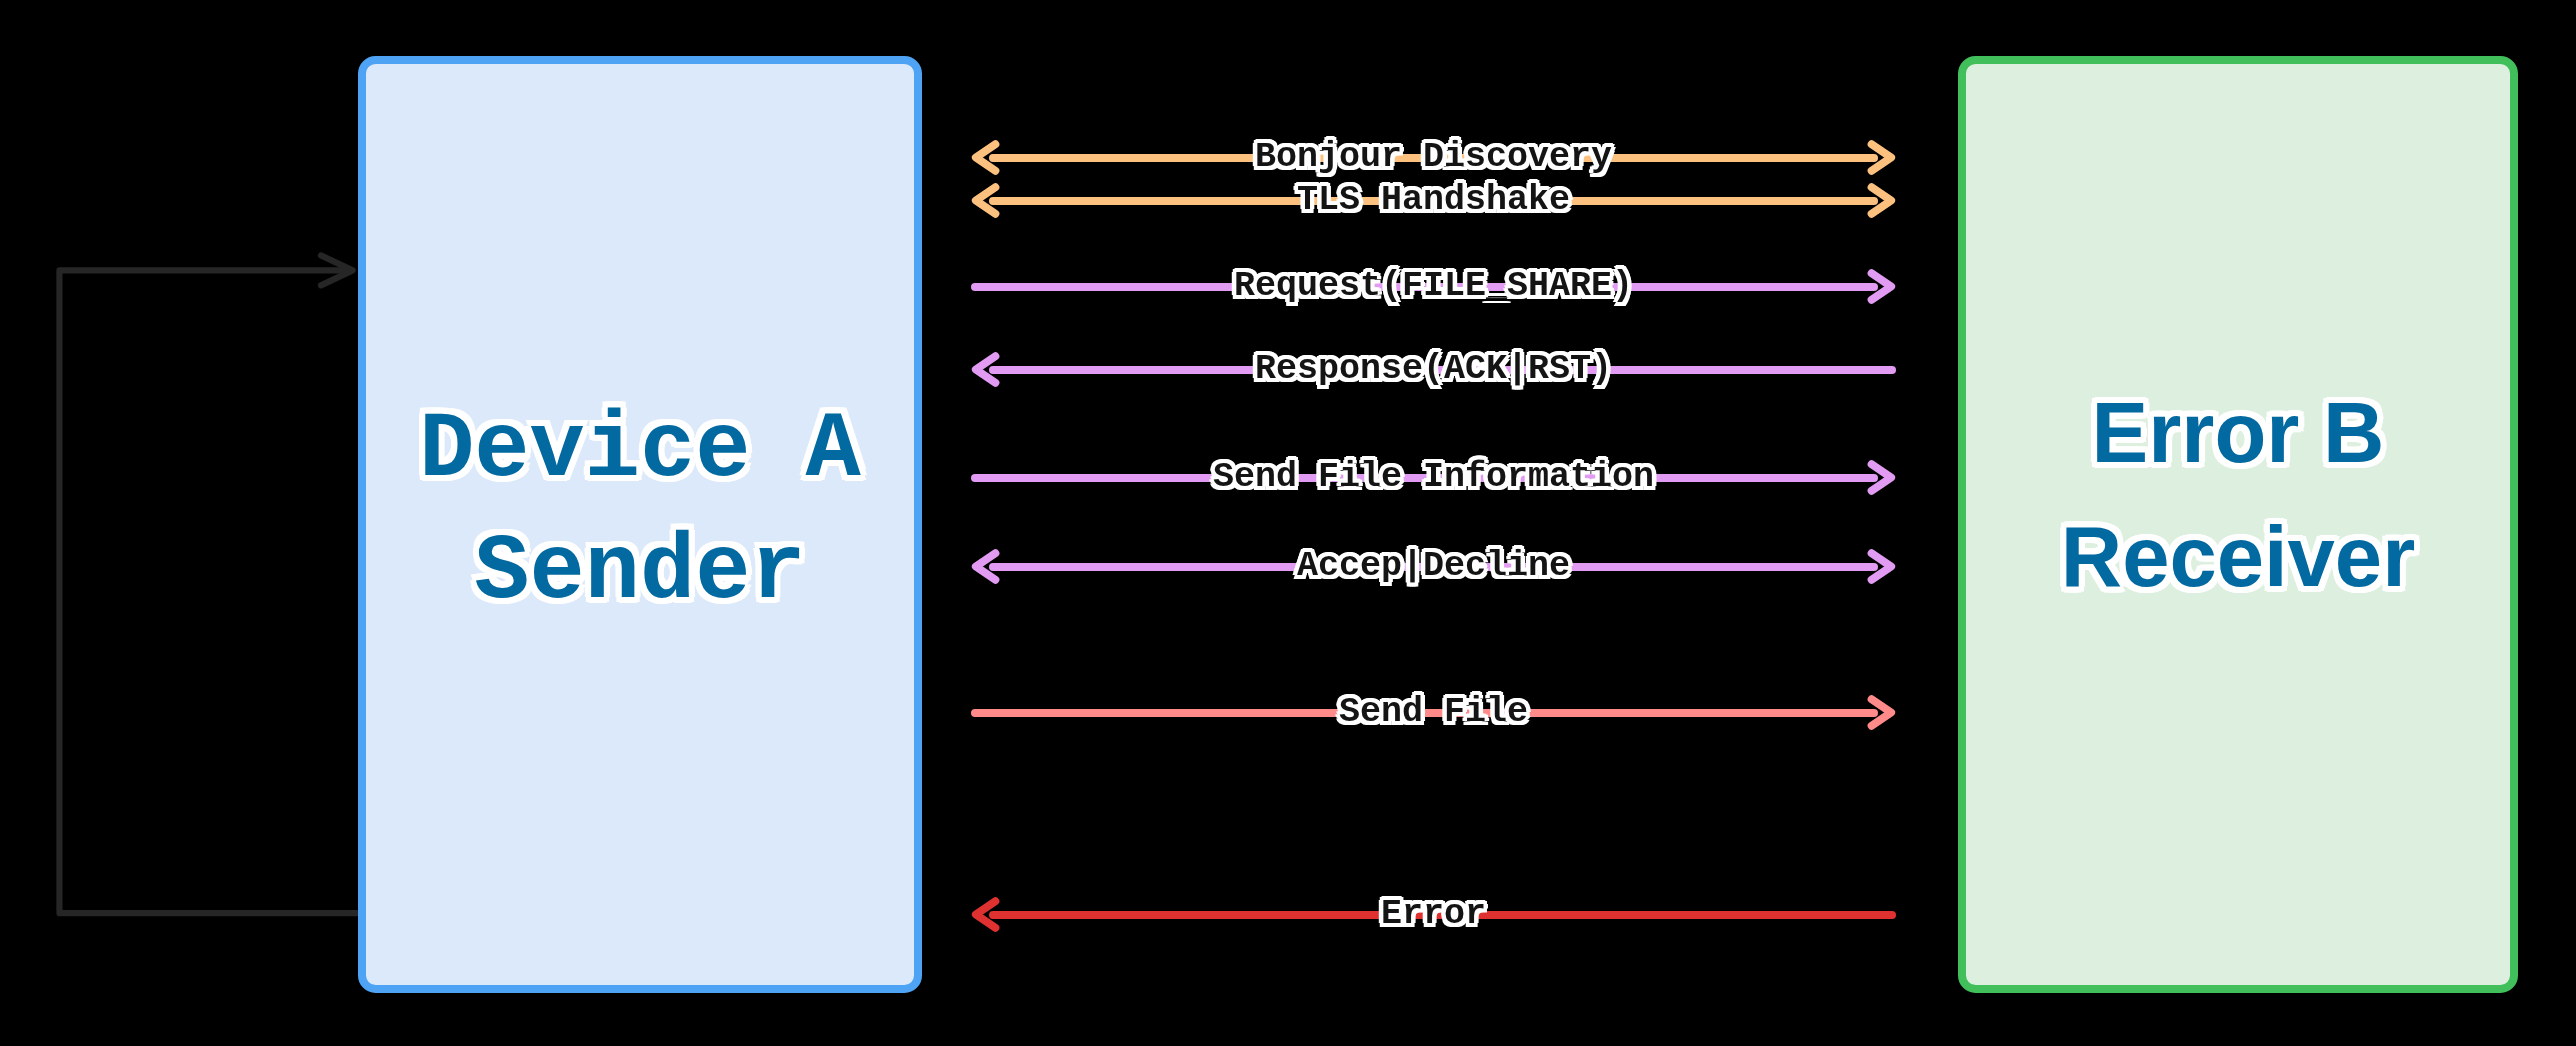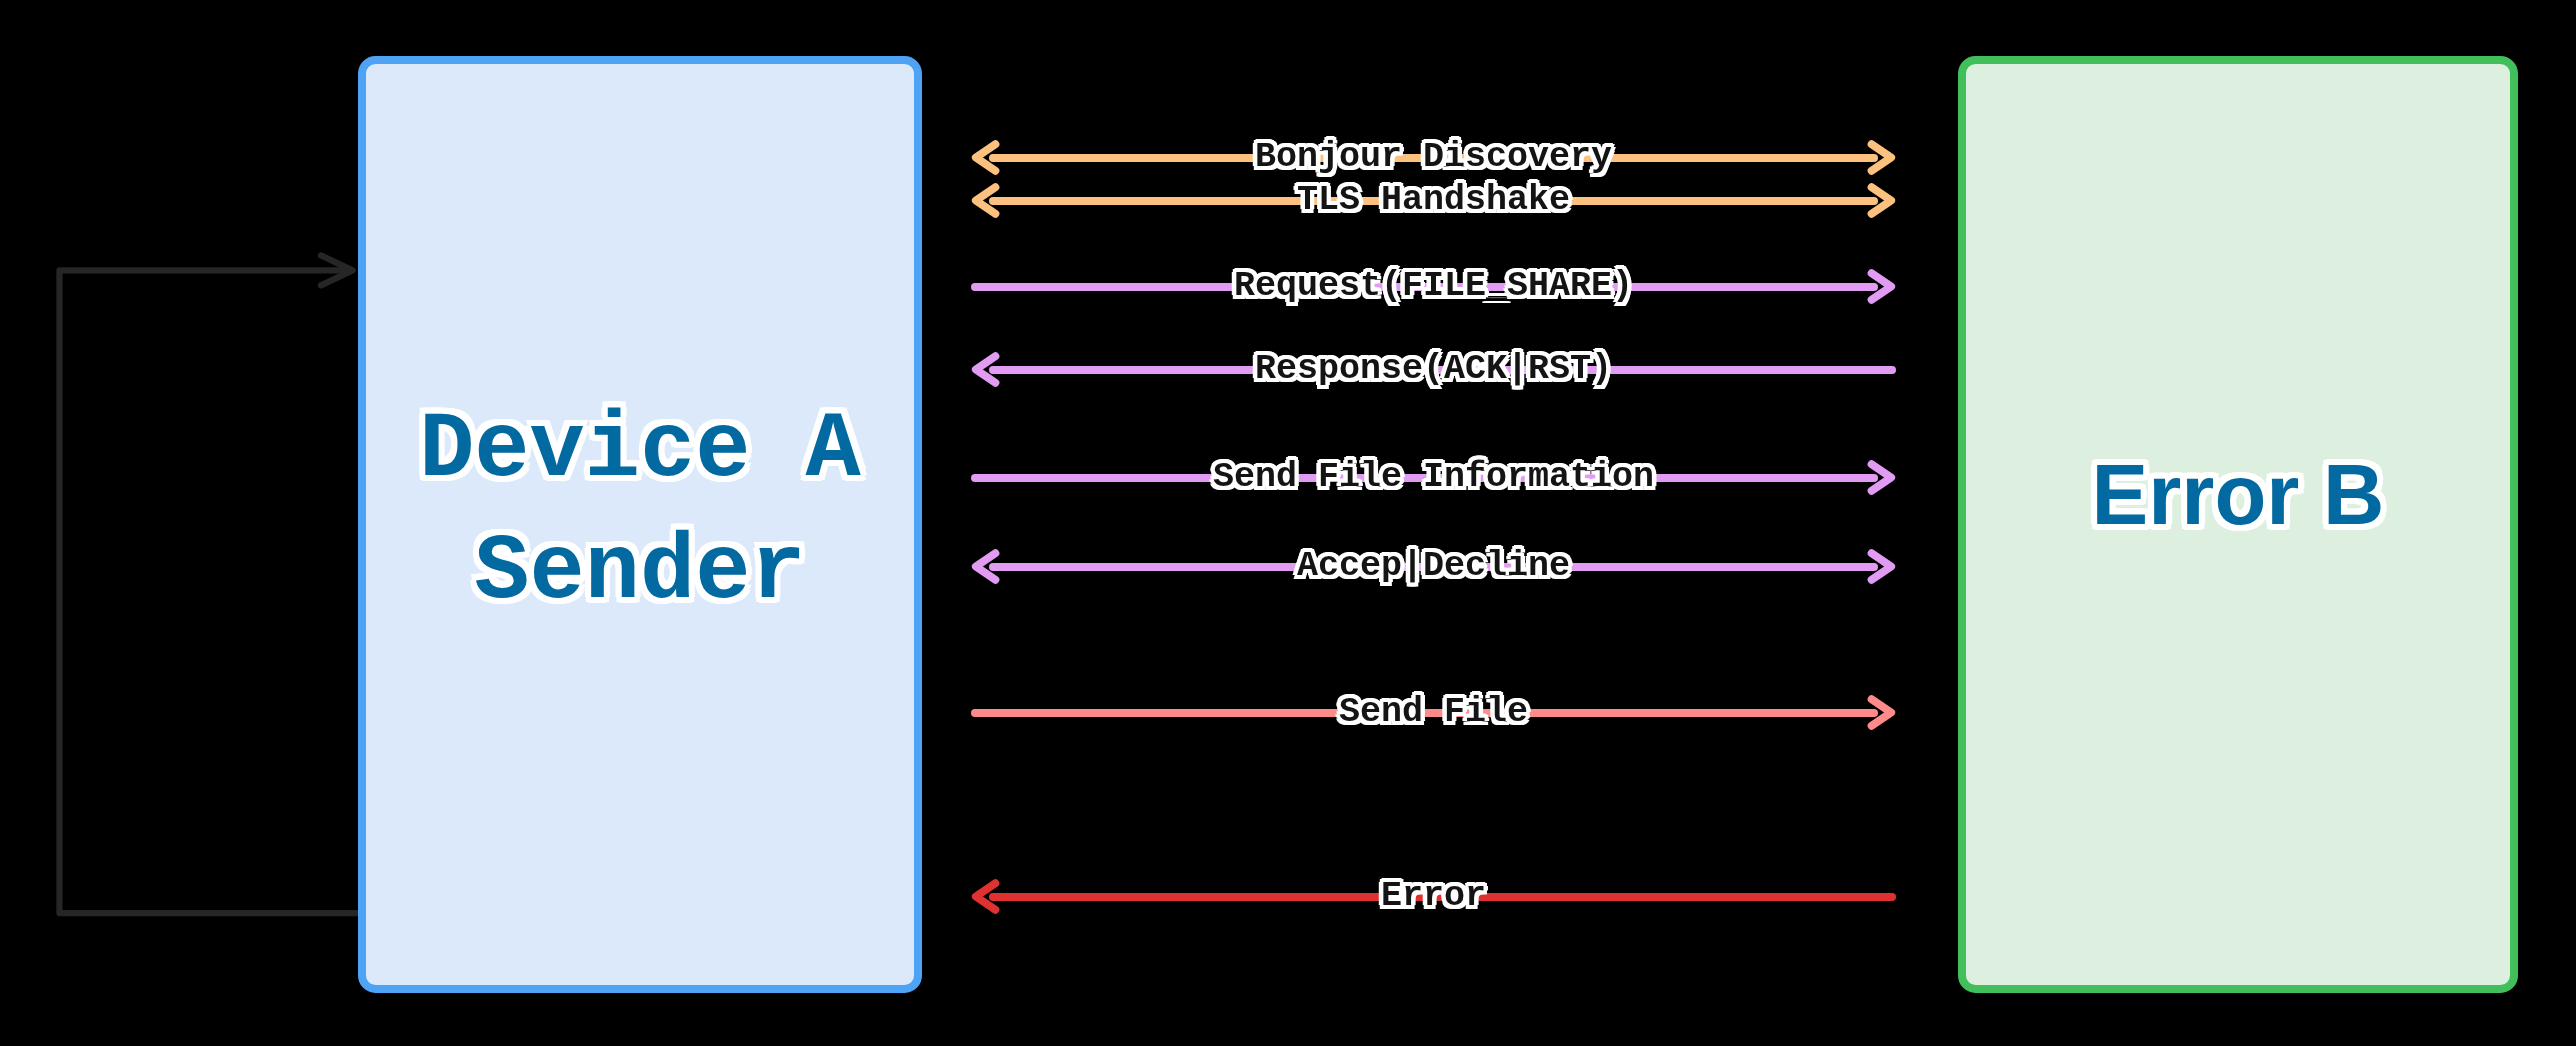--- a/index.html
+++ b/index.html
@@ -47,20 +47,21 @@
   <div class="device" id="device-a" style="background: rgb(219, 233, 250); border-color: rgb(78, 163, 245);">
     <div class="device-title">
       <div>Device A</div>
       <div>Sender</div>
     </div>
   </div>
 
   <div class="device" id="device-b" style="background: rgb(221, 239, 223); border-color: rgb(65, 191, 91);">
     <div class="device-title">
       <div>Error B</div>
+      <div>Receiver</div>
     </div>
   </div>
 
   <div id="messages">
       <div class="msg-row" style="top: 114px; margin-top: 24px; --c: #fdc17f;">
     <span class="head head-left">
       <svg width="39" height="39" viewBox="0 0 44 44">
         <path d="M32 7 L10 22 L32 37" fill="none" stroke="currentColor" stroke-width="9" stroke-linecap="round" stroke-linejoin="round"></path>
       </svg>
     </span>
@@ -133,21 +134,21 @@
       <div class="msg-row" style="top: 693px; --c: #ff8a8a;">
 
     <div class="msg-line" style="right: 17.6px;"></div>
     <span class="head head-right">
       <svg width="39" height="39" viewBox="0 0 44 44">
         <path d="M12 7 L34 22 L12 37" fill="none" stroke="currentColor" stroke-width="9" stroke-linecap="round" stroke-linejoin="round"></path>
       </svg>
     </span>
     <span class="msg-label">Send File</span>
   </div>
-      <div class="msg-row" style="top: 877px; --c: #e03131;">
+      <div class="msg-row" style="top: 895px; --c: #e03131;">
     <span class="head head-left">
       <svg width="39" height="39" viewBox="0 0 44 44">
         <path d="M32 7 L10 22 L32 37" fill="none" stroke="currentColor" stroke-width="9" stroke-linecap="round" stroke-linejoin="round"></path>
       </svg>
     </span>
     <div class="msg-line" style="left: 17.6px;"></div>
 
     <span class="msg-label">Error</span>
   </div>
     </div>

